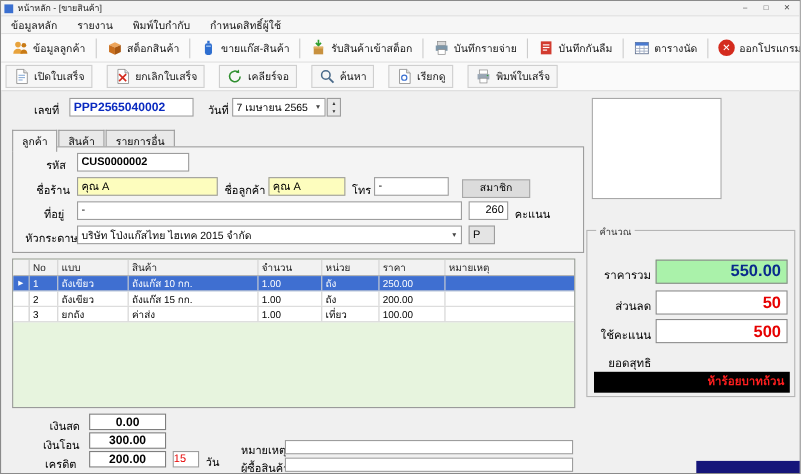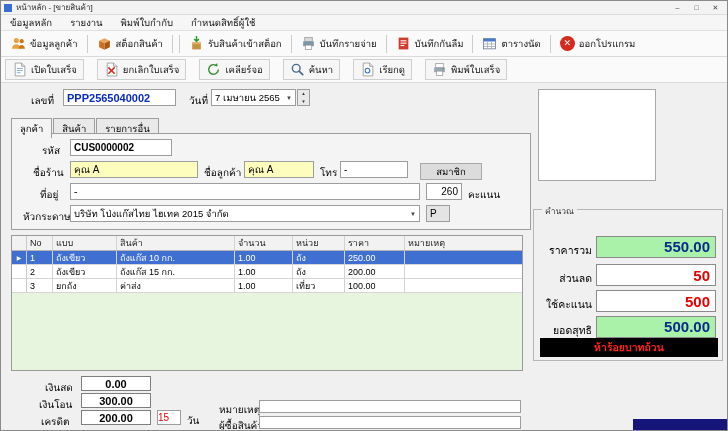--- a/index.html
+++ b/index.html
@@ -47,21 +47,21 @@
   .yellow{background:#fdfdbe}
   .member-box{position:absolute;left:408px;top:29px;width:62px;height:17px;background:#dcdcdc;border:1px solid #a8a8a8;font-size:9.5px;text-align:center;line-height:15px}
 
   
   .calc-group{position:absolute;left:532px;top:208px;width:190px;height:152px;border:1px solid #b5b5b5}
   .calc-group .gtitle{position:absolute;left:8px;top:-6px;background:#f0f0f0;padding:0 3px;font-size:8.5px;color:#333}
   .calc-lbl{position:absolute;left:2px;width:56px;text-align:right;font-size:10.5px;color:#000}
   .calc-val{position:absolute;left:62px;width:120px;height:22px;border:1px solid #8a8a8a;font-size:15px;font-weight:bold;text-align:right;padding:0 5px;font-family:inherit;outline:none;line-height:20px}
   .v-green{background:#aaf2aa;color:#0a2a8c}
   .v-red{background:#fff;color:#e60000}
-  .words-box{position:absolute;left:6px;top:128px;width:178px;height:19px;background:#000;color:#ff1f1f;font-size:10.5px;font-weight:bold;text-align:center;line-height:19px;padding:0 14px}
+  .words-box{position:absolute;left:6px;top:128px;width:178px;height:19px;background:#000;color:#ff1f1f;font-size:10.5px;font-weight:bold;text-align:right;line-height:19px;padding:0 5px}
 
   
   .grid{position:absolute;left:10px;top:234px;width:512px;height:136px;background:#e7f4de;border:1px solid #9a9a9a;font-size:9px;overflow:hidden}
   .g-row{display:flex;height:14px;line-height:14px}
   .g-head{background:#f2f2f2;border-bottom:1px solid #b5b5b5;color:#222;height:15px;line-height:15px}
   .g-body .g-row{background:#fff;border-bottom:1px solid #d6d6d6;height:14px}
   .g-body .g-row.sel{background:#3f6fd1;color:#fff}
   .g-sel{width:15px;border-right:1px solid #c9c9c9;text-align:center;font-size:6px;flex:0 0 auto}
   .g-c{padding:0 3px;border-right:1px solid #d2d2d2;overflow:hidden;white-space:nowrap;flex:0 0 auto}
   .c-no{width:26px}.c-type{width:64px}.c-prod{width:118px}.c-qty{width:58px}.c-unit{width:52px}.c-price{width:60px}.c-note{flex:1;border-right:none}
@@ -111,20 +111,30 @@
       <span class="ic">
           <svg viewBox="0 0 14 14">
             <path d="M2 4.5l5-2.3 5 2.3-5 2.3z" fill="#eda55a"></path>
             <path d="M2 4.5v6l5 2.3v-6z" fill="#c96f1e"></path>
             <path d="M12 4.5v6l-5 2.3v-6z" fill="#a85812"></path>
           </svg>
         </span>
       <span>สต็อกสินค้า</span>
     </div>
     <span class="tb-sep"></span>
+    <div class="tb-btn">
+      <span class="ic">
+          <svg viewBox="0 0 14 14">
+            <rect x="6" y="1" width="2" height="2" fill="#2f6fd0"></rect>
+            <rect x="4" y="3" width="6" height="10" rx="2" fill="#2f6fd0"></rect>
+            <rect x="5" y="5" width="4" height="1.2" fill="#9cc0f0"></rect>
+          </svg>
+        </span>
+      <span>ขายแก๊ส-สินค้า</span>
+    </div>
     <span class="tb-sep"></span>
     <div class="tb-btn">
       <span class="ic">
           <svg viewBox="0 0 14 14">
             <path d="M7 0v4.5M4.8 2.8L7 5l2.2-2.2" stroke="#2e9e2e" stroke-width="1.4" fill="none"></path>
             <rect x="3" y="6" width="8" height="6.5" fill="#c8913f"></rect>
             <rect x="3" y="6" width="8" height="1.6" fill="#e0b063"></rect>
           </svg>
         </span>
       <span>รับสินค้าเข้าสต็อก</span>
@@ -285,21 +295,20 @@
 
   <div class="calc-group">
     <span class="gtitle">คำนวณ</span>
     <span class="calc-lbl" style="top:32px">ราคารวม</span>
     <div class="calc-val v-green" style="top:26px">550.00</div>
     <span class="calc-lbl" style="top:60px">ส่วนลด</span>
     <input class="calc-val v-red" style="top: 54px;" value="50">
     <span class="calc-lbl" style="top:86px">ใช้คะแนน</span>
     <input class="calc-val v-red" style="top: 80px;" value="500">
     <span class="calc-lbl" style="top:112px">ยอดสุทธิ</span>
-    <div class="calc-val v-green" style="top:106px">500.00</div>
     <div class="words-box">ห้าร้อยบาทถ้วน</div>
   </div>
 
   <div class="grid">
     <div class="g-row g-head">
       <div class="g-sel"></div>
       <div class="g-c c-no">No</div>
       <div class="g-c c-type">แบบ</div>
       <div class="g-c c-prod">สินค้า</div>
       <div class="g-c c-qty">จำนวน</div>

